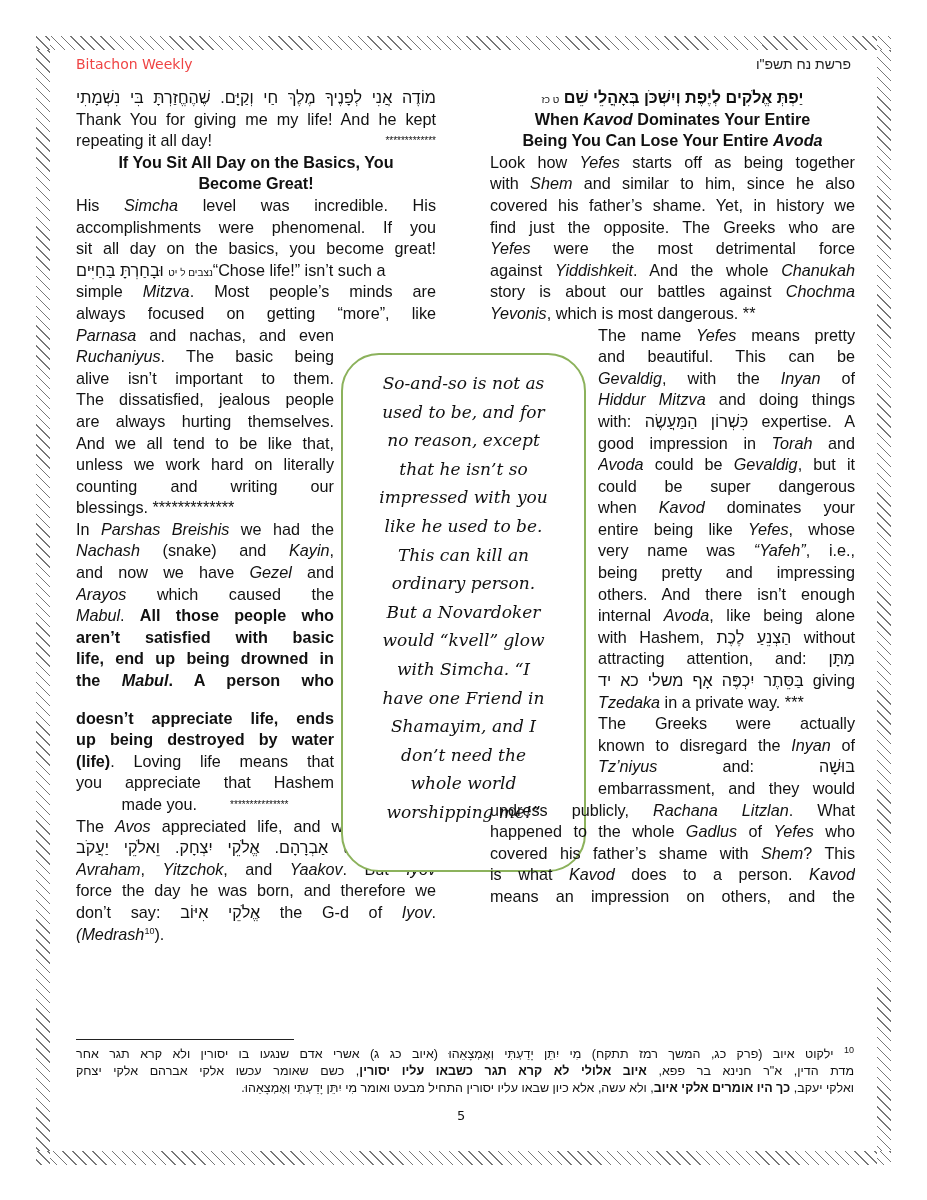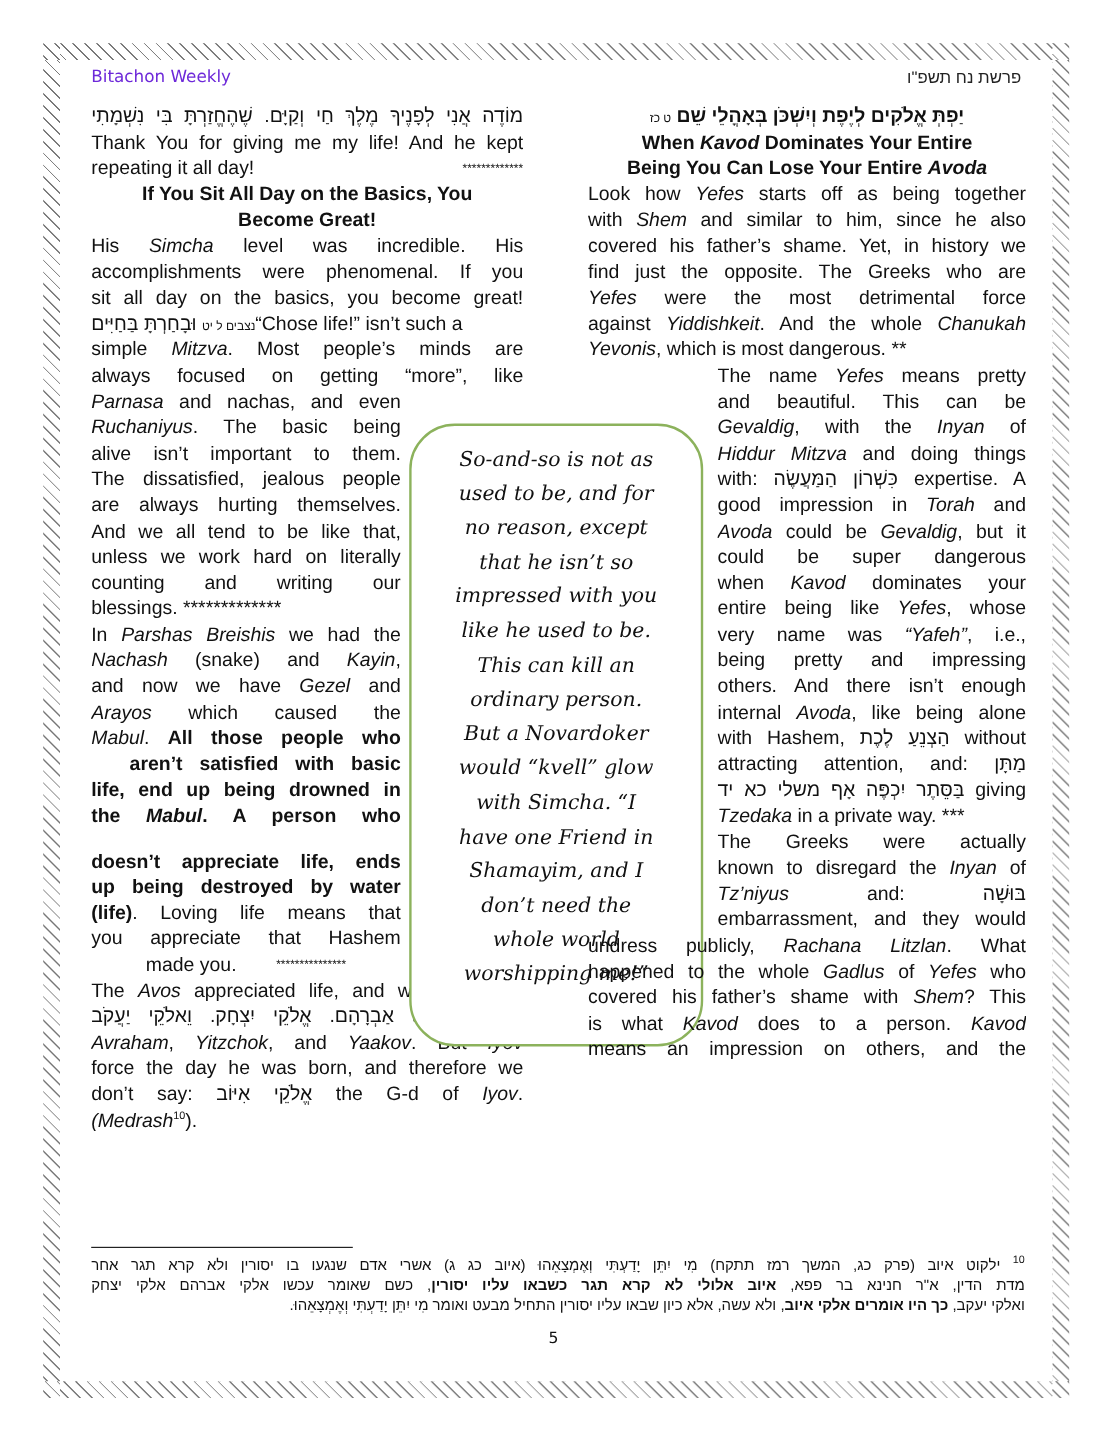--- a/index.html
+++ b/index.html
@@ -5,21 +5,21 @@
   html, body { margin:0; padding:0; background:#ffffff; }
   body { width:927px; height:1200px; position:relative; overflow:hidden;
          font-family:"Liberation Sans", sans-serif; color:#111; }
   .border { position:absolute; left:36px; top:36px; width:855px; height:1129px; box-sizing:border-box;
             border:14px solid transparent;
             background:
               repeating-linear-gradient(45deg, transparent 0 3px, #777 3px 4px, transparent 4px 7px) ,
               #fff;
           }
   .border-inner { position:absolute; left:50px; top:50px; width:827px; height:1101px; background:#fff; }
-  .hdr-left { position:absolute; left:76px; top:56px; font-size:14px; font-family:"DejaVu Sans", sans-serif; color:#6d28d9; }
+  .hdr-left { position:absolute; left:76px; top:56px; font-size:14px; font-family:"DejaVu Sans", sans-serif; color:#ef4444; }
   .hdr-right { position:absolute; right:76px; top:56px; font-size:14px; direction:rtl; color:#222; }
   .col { position:absolute; font-size:16.2px; line-height:21.6px; text-align:justify; }
   .colL { left:76px; top:87px; width:360px; }
   .colR { left:490px; top:87px; width:365px; }
   .line { display:block; height:21.6px; white-space:nowrap; overflow:hidden; }
   .just { text-align:justify; text-align-last:justify; white-space:normal; }
   .ctr { text-align:center; }
   .heb { direction:rtl; unicode-bidi:embed; }
   .b { font-weight:bold; }
   .i { font-style:italic; }
@@ -69,21 +69,21 @@
       <span class="line just">are always hurting themselves.</span>
       <span class="line just">And we all tend to be like that,</span>
       <span class="line just">unless we work hard on literally</span>
       <span class="line just">counting and writing our</span>
       <span class="line">blessings. *************</span>
       <span class="line just">In <i>Parshas Breishis</i> we had the</span>
       <span class="line just"><i>Nachash</i> (snake) and <i>Kayin</i>,</span>
       <span class="line just">and now we have <i>Gezel</i> and</span>
       <span class="line just"><i>Arayos</i> which caused the</span>
       <span class="line just"><i>Mabul</i>. <b>All those people who</b></span>
-      <span class="line just" style="font-weight: bold; margin-left: 32px;">aren’t satisfied with basic</span>
+      <span class="line just" style="font-weight: bold;">aren’t satisfied with basic</span>
       <span class="line just" style="font-weight: bold;">life, end up being drowned in</span>
       <span class="line just" style="font-weight: bold;">the <i>Mabul</i>. A person who</span>
       <span class="line just" style="font-weight: bold; margin-top: 16px;">doesn’t appreciate life, ends</span>
       <span class="line just" style="font-weight: bold;">up being destroyed by water</span>
       <span class="line just"><b>(life)</b>. Loving life means that</span>
       <span class="line just">you appreciate that Hashem</span>
       <span class="line" style="display: flex; justify-content: center; gap: 33px;">
         <span>made you.</span>
         <span class="sm">***************</span>
       </span>
@@ -126,20 +126,21 @@
   </span>
   <span class="line ctr b">When <i>Kavod</i> Dominates Your Entire</span>
   <span class="line ctr b">Being You Can Lose Your Entire <i>Avoda</i></span>
   <div id="rightPara1">
       <span class="line just">Look how <i>Yefes</i> starts off as being together</span>
       <span class="line just">with <i>Shem</i> and similar to him, since he also</span>
       <span class="line just">covered his father’s shame. Yet, in history we</span>
       <span class="line just">find just the opposite. The Greeks who are</span>
       <span class="line just"><i>Yefes</i> were the most detrimental force</span>
       <span class="line just">against <i>Yiddishkeit</i>. And the whole <i>Chanukah</i></span>
+      <span class="line just">story is about our battles against <i>Chochma</i></span>
       <span class="line"><i>Yevonis</i>, which is most dangerous. **</span>
     </div>
   <div id="rightNarrow" style="margin-left:108px;width:257px;">
       <span class="line just">The name <i>Yefes</i> means pretty</span>
       <span class="line just">and beautiful. This can be</span>
       <span class="line just"><i>Gevaldig</i>, with the <i>Inyan</i> of</span>
       <span class="line just"><i>Hiddur Mitzva</i> and doing things</span>
       <span class="line just">with: כִּשְׁרוֹן הַמַּעֲשֶׂה expertise. A</span>
       <span class="line just">good impression in <i>Torah</i> and</span>
       <span class="line just"><i>Avoda</i> could be <i>Gevaldig</i>, but it</span>

